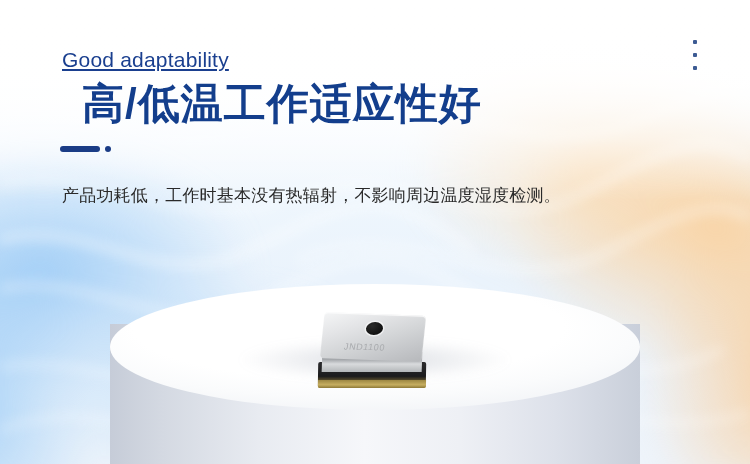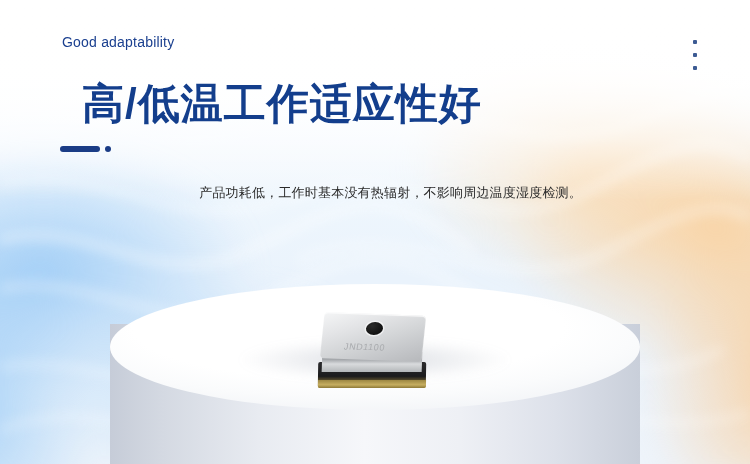--- a/index.html
+++ b/index.html
@@ -154,25 +154,26 @@
     color: #a9abae;
     font-family: "Liberation Sans", "DejaVu Sans", sans-serif;
     transform: skewX(-8deg) rotate(1.5deg);
     white-space: nowrap;
   }
 
   
   .eyebrow {
     position: absolute;
     left: 62px;
-    top: 34px;
-    font-size: 14px;
+    top: 48px;
+    font-size: 21px;
     color: #1a3f8f;
     letter-spacing: 0.2px;
     font-weight: 400;
+    text-decoration: underline;
   }
   .headline {
     position: absolute;
     left: 58px;
     top: 82px;
     font-size: 42px;
     font-weight: 700;
     color: #133e8c;
     letter-spacing: 1px;
     line-height: 1.05;
@@ -195,25 +196,24 @@
   .rule-dot {
     width: 6px; height: 6px;
     border-radius: 50%;
     background: #1a3c86;
   }
   .body-text {
     position: absolute;
     left: 62px;
     top: 182px;
     width: 520px;
-    font-size: 13px;
+    font-size: 17px;
     line-height: 1.62;
     color: #2a2a2a;
     letter-spacing: 0.2px;
-    text-align: right;
   }
 
   
   .kebab {
     position: absolute;
     right: 46px;
     top: 40px;
     width: 18px;
     height: 30px;
     display: flex;

